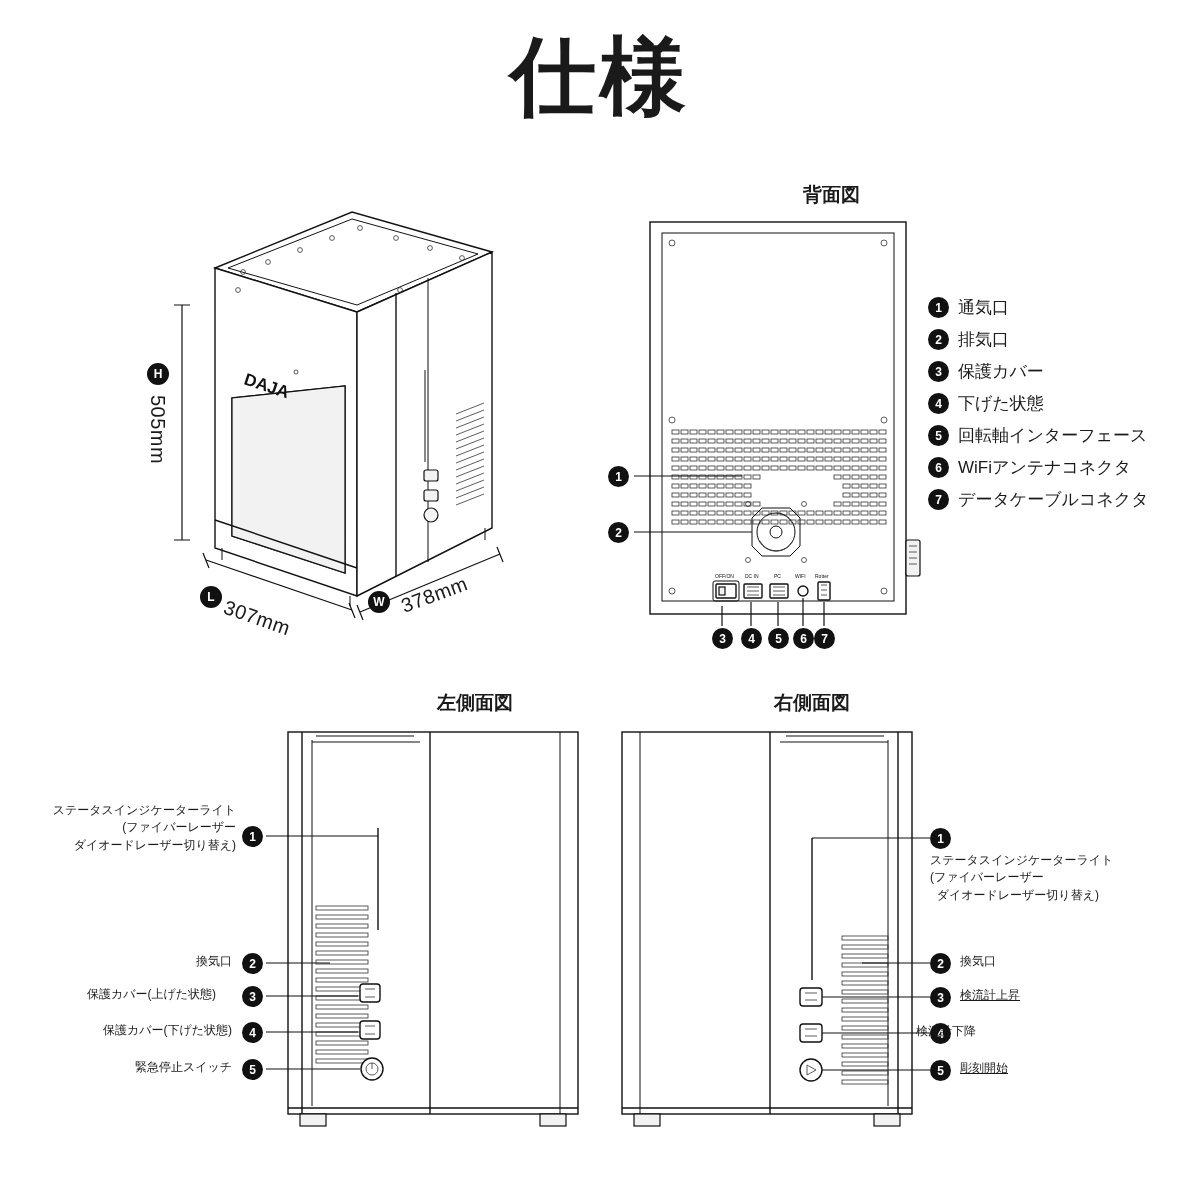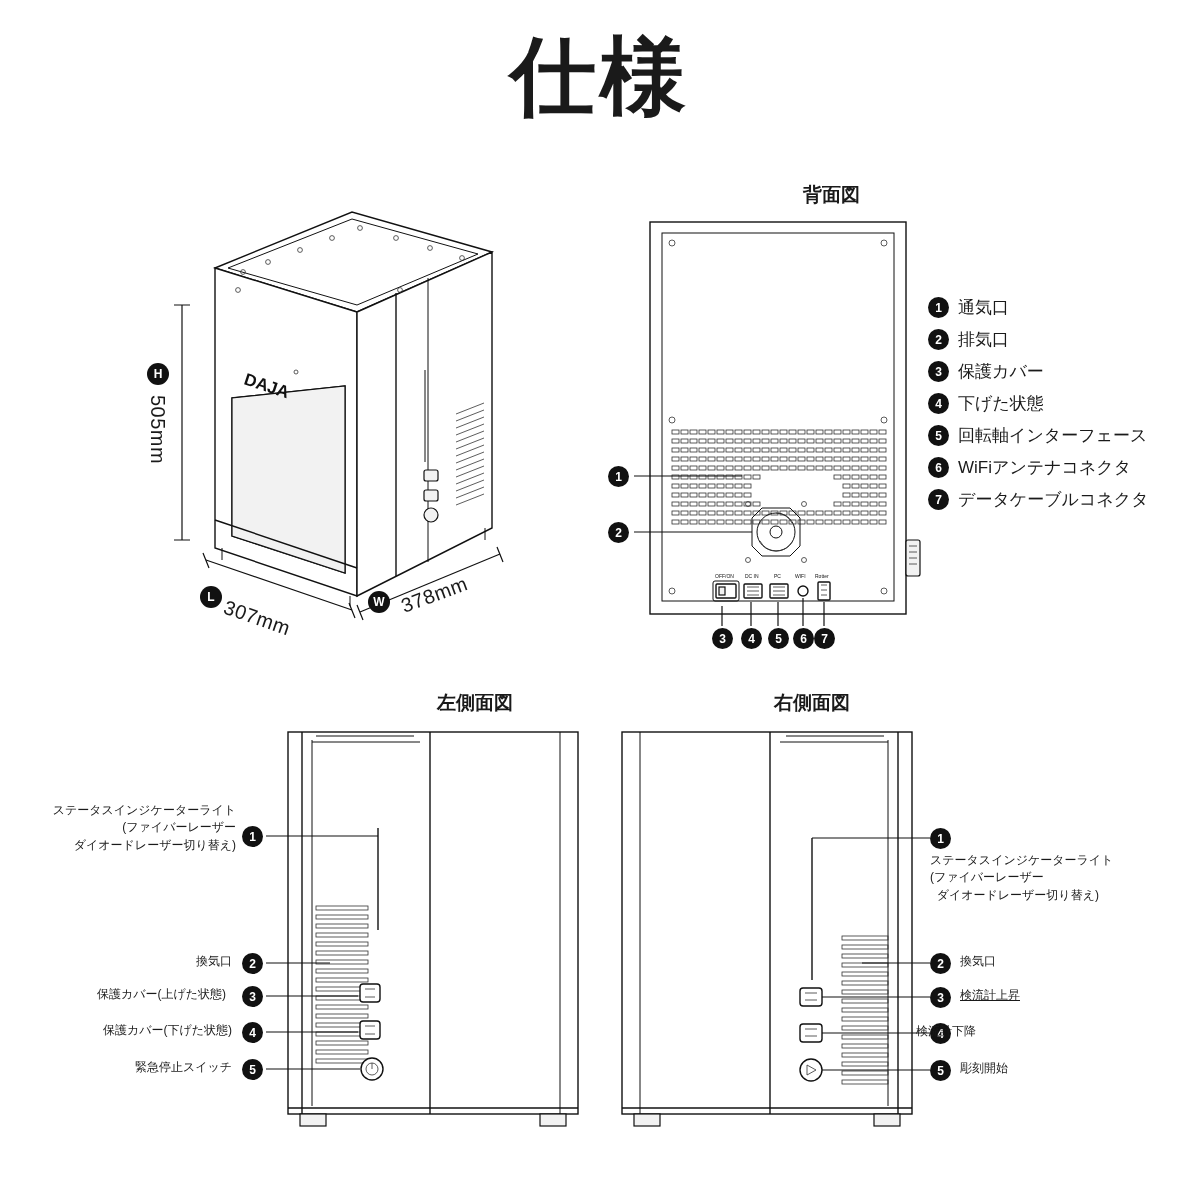--- a/index.html
+++ b/index.html
@@ -688,21 +688,21 @@
   ダイオードレーザー切り替え)</div>
   <div class="pin" style="left:242px; top:826px;">
     <span class="num">1</span>
   </div>
 
   <div class="ftext right" style="left:110px; top:953px; width:122px;">換気口</div>
   <div class="pin" style="left:242px; top:953px;">
     <span class="num">2</span>
   </div>
 
-  <div class="ftext right" style="left:16px; top:986px; width:210px;text-align:right;">保護カバー(上げた状態)</div>
+  <div class="ftext right" style="left:6px; top:986px; width:210px;text-align:right;">保護カバー(上げた状態)</div>
   <div class="pin" style="left:242px; top:986px;">
     <span class="num">3</span>
   </div>
 
   <div class="ftext right" style="left:22px; top:1022px; width:210px;">保護カバー(下げた状態)</div>
   <div class="pin" style="left:242px; top:1022px;">
     <span class="num">4</span>
   </div>
 
   <div class="ftext right" style="left:62px; top:1059px; width:170px;">緊急停止スイッチ</div>
@@ -730,15 +730,15 @@
   <div class="ftext" style="left:960px; top:987px; width:220px;text-decoration:underline;">検流計上昇</div>
 
   <div class="pin" style="left:930px; top:1023px;">
     <span class="num">4</span>
   </div>
   <div class="ftext" style="left:916px; top:1023px; width:220px;">検流計下降</div>
 
   <div class="pin" style="left:930px; top:1060px;">
     <span class="num">5</span>
   </div>
-  <div class="ftext" style="left:960px; top:1060px; width:220px;">彫刻開始</div>
+  <div class="ftext" style="left:960px; top:1060px; width:220px;text-decoration:underline;">彫刻開始</div>
 
 </div>
 
 </body></html>

